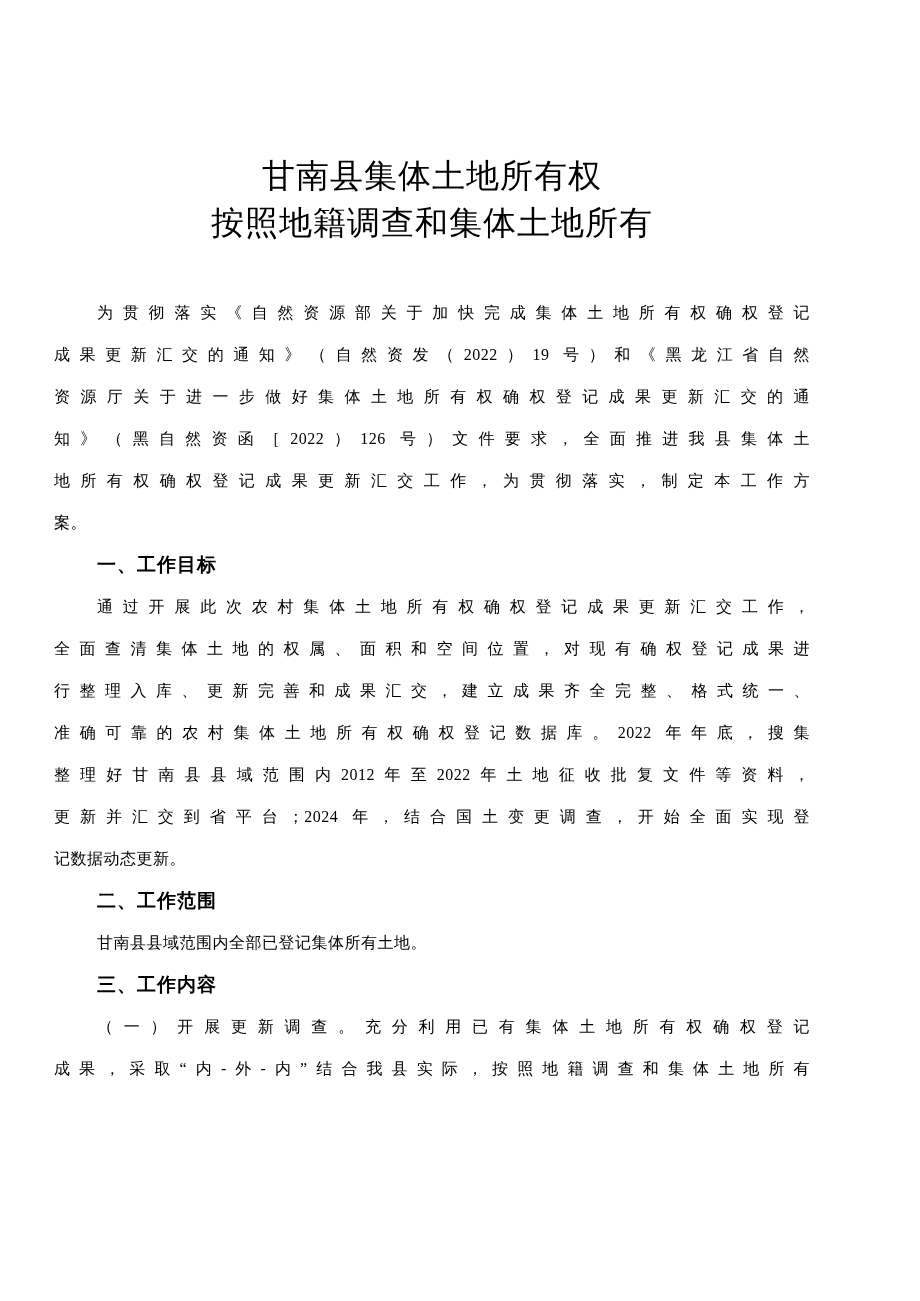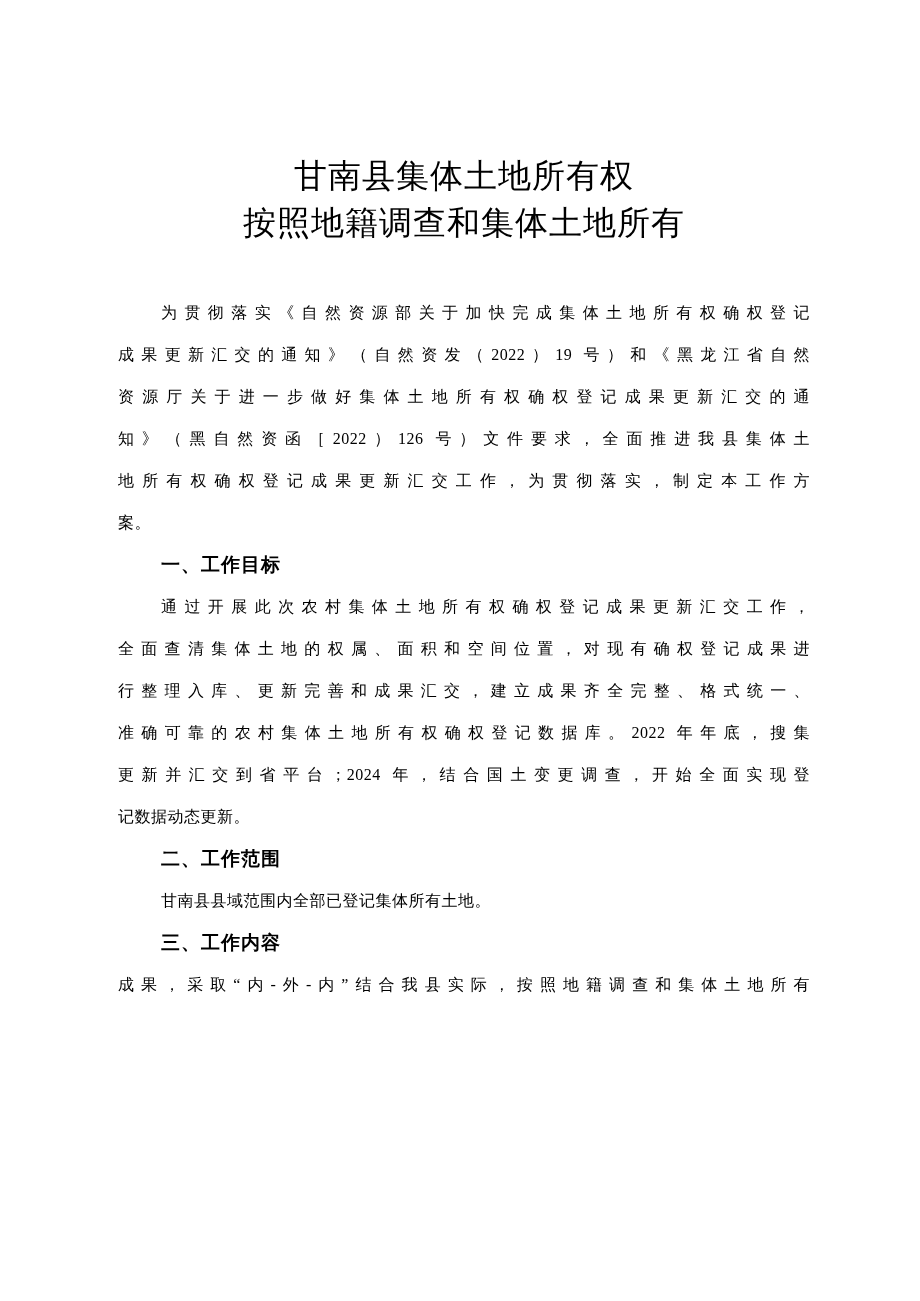--- a/index.html
+++ b/index.html
@@ -8,21 +8,21 @@
     background: #ffffff;
   }
   .page {
     position: relative;
     width: 920px;
     height: 1301px;
     margin: 0 auto;
     background: #ffffff;
     color: #000000;
     box-sizing: border-box;
-    padding: 0 110px 0 118px;
+    padding: 0 110px 0 54px;
     overflow: hidden;
     font-family: "Liberation Serif", "DejaVu Serif", serif;
   }
   .doc-title {
     margin: 153px 0 0 0;
     font-size: 33px;
     line-height: 47px;
     font-weight: normal;
     text-align: center;
     letter-spacing: 1px;
@@ -68,29 +68,31 @@
     <div class="line">案。</div>
   </div>
 
   <div class="heading">一、工作目标</div>
 
   <div class="para">
     <div class="line indent fill">通过开展此次农村集体土地所有权确权登记成果更新汇交工作，</div>
     <div class="line fill">全面查清集体土地的权属、面积和空间位置，对现有确权登记成果进</div>
     <div class="line fill">行整理入库、更新完善和成果汇交，建立成果齐全完整、格式统一、</div>
     <div class="line fill">准确可靠的农村集体土地所有权确权登记数据库。2022 年年底，搜集</div>
+    <div class="line fill">整理好甘南县县域范围内2012年至2022年土地征收批复文件等资料，</div>
     <div class="line fill">更新并汇交到省平台；2024 年，结合国土变更调查，开始全面实现登</div>
     <div class="line">记数据动态更新。</div>
   </div>
 
   <div class="heading">二、工作范围</div>
 
   <div class="para">
     <div class="line indent">甘南县县域范围内全部已登记集体所有土地。</div>
   </div>
 
   <div class="heading">三、工作内容</div>
 
   <div class="para">
+    <div class="line indent fill">（一）开展更新调查。充分利用已有集体土地所有权确权登记</div>
     <div class="line fill">成果，采取“内-外-内”结合我县实际，按照地籍调查和集体土地所有</div>
   </div>
 
 </div>
 
 </body></html>

